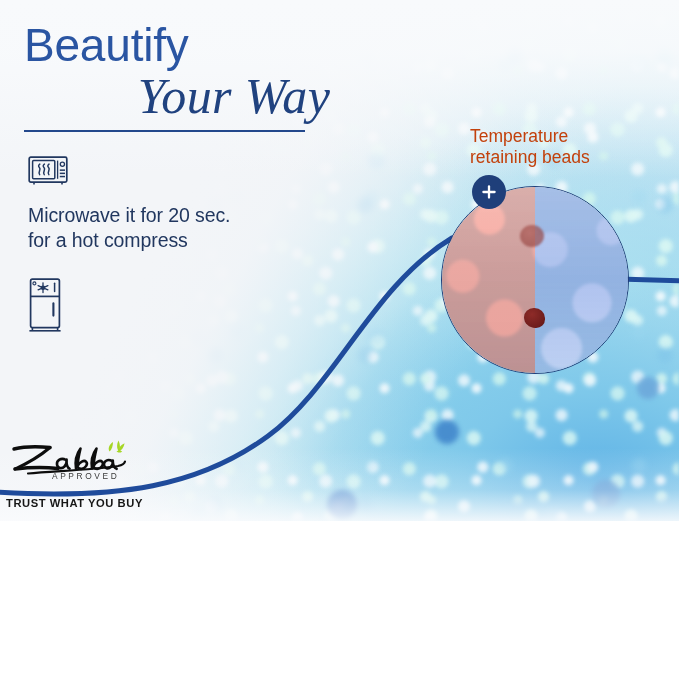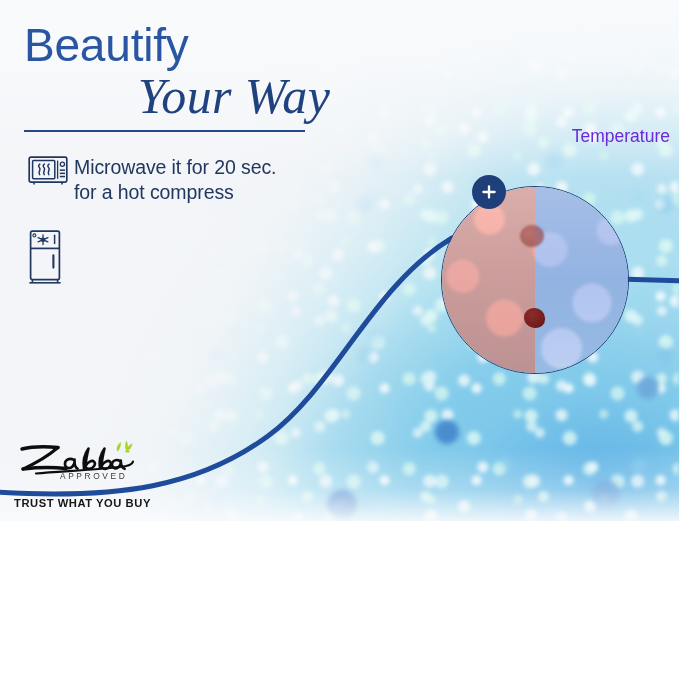--- a/index.html
+++ b/index.html
@@ -147,20 +147,21 @@
   .benefits {
     position: absolute;
     left: 28px;
     top: 154px;
     width: 330px;
   }
   .benefit {
     display: flex;
     align-items: flex-start;
     margin-bottom: 24px;
+    flex-direction: column;
   }
   .benefit-icon {
     flex: 0 0 46px;
     height: 46px;
     display: flex;
     align-items: flex-start;
     justify-content: flex-start;
     padding-top: 2px;
   }
   .benefit-text {
@@ -179,22 +180,22 @@
   }
 
   
   .callout-label {
     position: absolute;
     left: 470px;
     top: 126px;
     width: 200px;
     font-size: 17.5px;
     line-height: 1.22;
-    color: #6d28d9;
-    text-align: right;
+    color: #c2410c;
+    text-align: left;
   }
   .magnifier {
     position: absolute;
     left: 441px;
     top: 186px;
     width: 188px;
     height: 188px;
     border-radius: 50%;
     overflow: hidden;
     border: 1.6px solid #1f3f7a;
@@ -264,21 +265,21 @@
     border-radius: 50%;
     background: #1f3f7a;
     display: flex;
     align-items: center;
     justify-content: center;
   }
 
   
   .logo {
     position: absolute;
-    left: 14px;
+    left: 6px;
     bottom: 12px;
     width: 150px;
   }
   .logo-tagline {
     font-size: 11.2px;
     font-weight: bold;
     color: #161616;
     letter-spacing: 0.55px;
     margin-top: 11px;
   }
@@ -352,20 +353,21 @@
         </svg>
       </div>
       <div class="benefit-text">
       </div>
     </div>
 
   </div>
 
   <div class="callout-label">
     <div>Temperature</div>
+    <div>retaining beads</div>
   </div>
 
   <div class="magnifier">
     <div class="mag-photo"></div>
     <div class="mag-hot"></div>
     <div class="mag-cold"></div>
     <div class="mag-bead-dark2"></div>
     <div class="mag-bead-dark"></div>
   </div>
 

